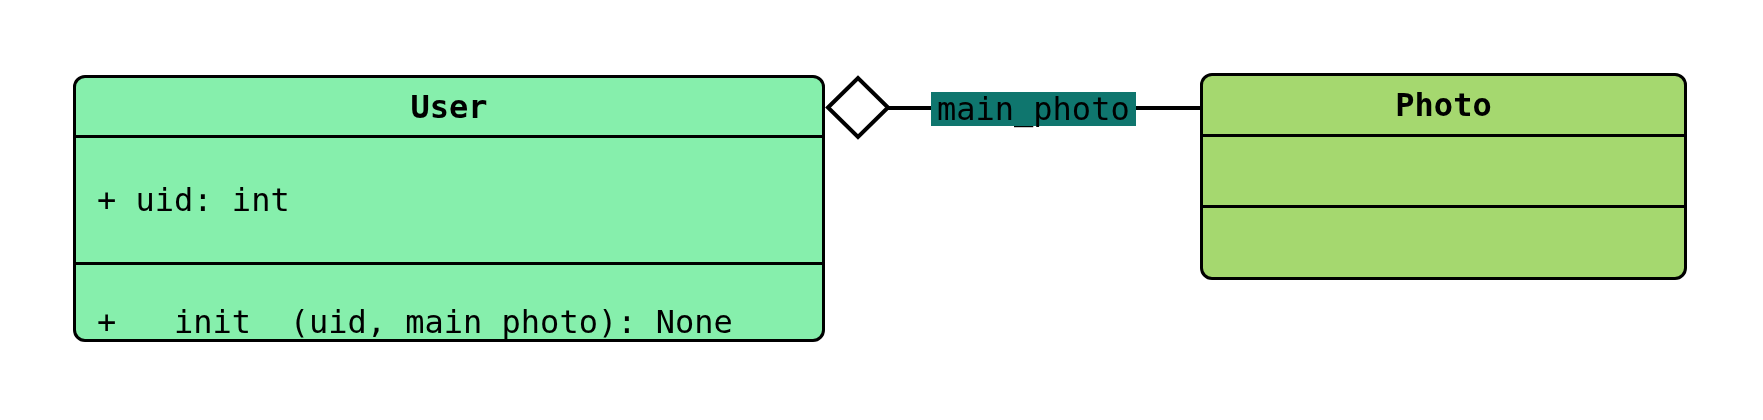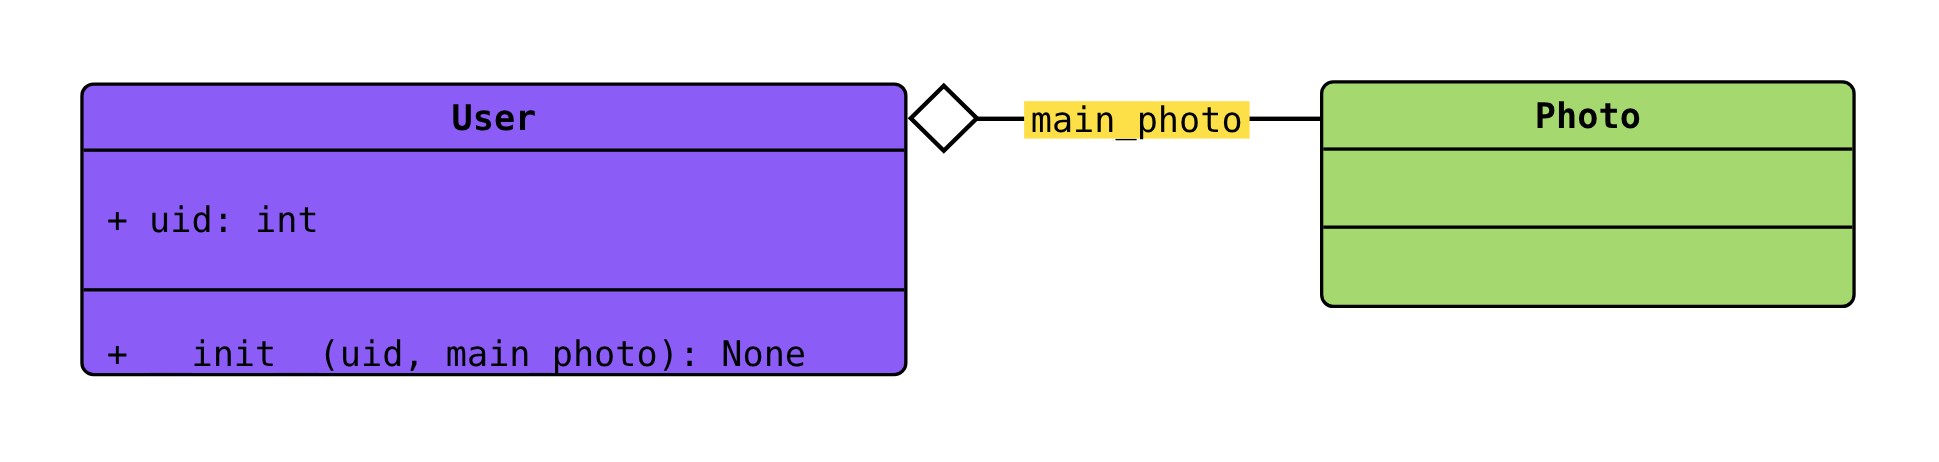--- a/index.html
+++ b/index.html
@@ -69,39 +69,39 @@
     top: 106px;
     width: 312px;
     height: 4px;
     background: #000000;
   }
   .connector-label {
     position: absolute;
     left: 931px;
     top: 92px;
     padding: 0 6px;
-    background: #fde047;
+    background: #0f766e;
     font-size: 32px;
     line-height: 34px;
     white-space: pre;
   }
   .diamond-svg {
     position: absolute;
     left: 824px;
     top: 74px;
     width: 68px;
     height: 67px;
   }
 </style>
 </head>
 <body>
 
 <div class="canvas">
 
-  <div class="class-box user-box" style="background-color: #8b5cf6;">
+  <div class="class-box user-box" style="background-color: #86efac;">
     <div class="compartment title-compartment with-sep">
       <span>User</span>
     </div>
     <div class="compartment body-compartment attrs-compartment with-sep">
       <div class="code-line">+ uid: int</div>
     </div>
     <div class="compartment body-compartment methods-compartment">
       <div class="code-line">+ __init__(uid, main_photo): None</div>
     </div>
   </div>

